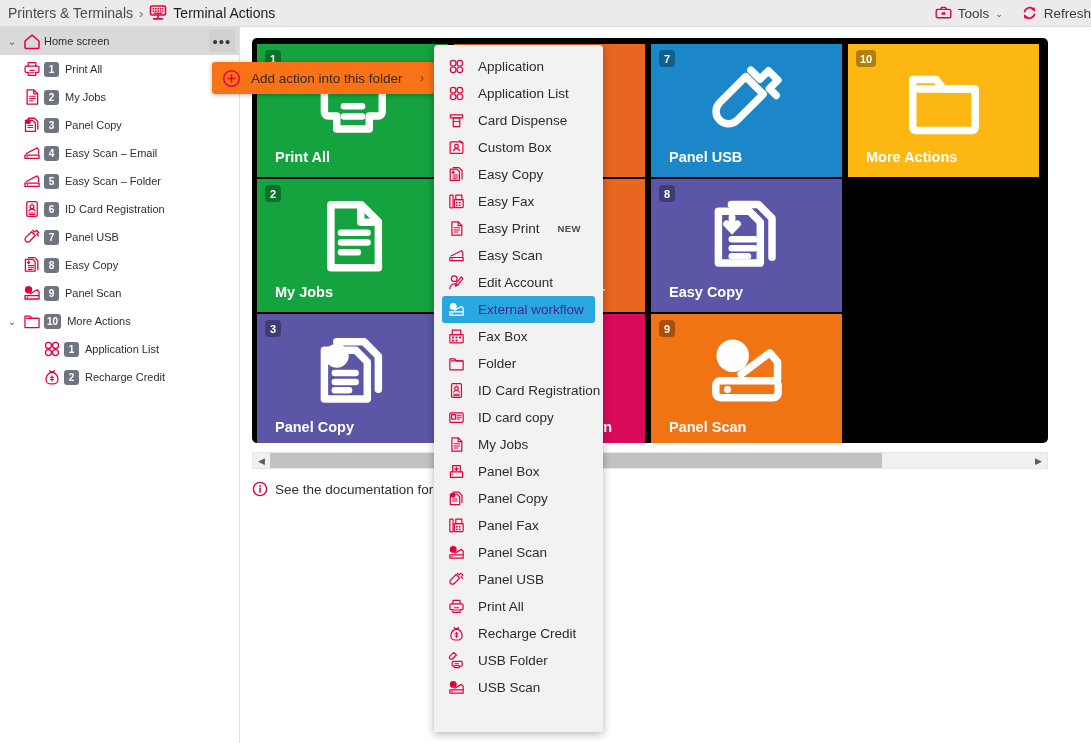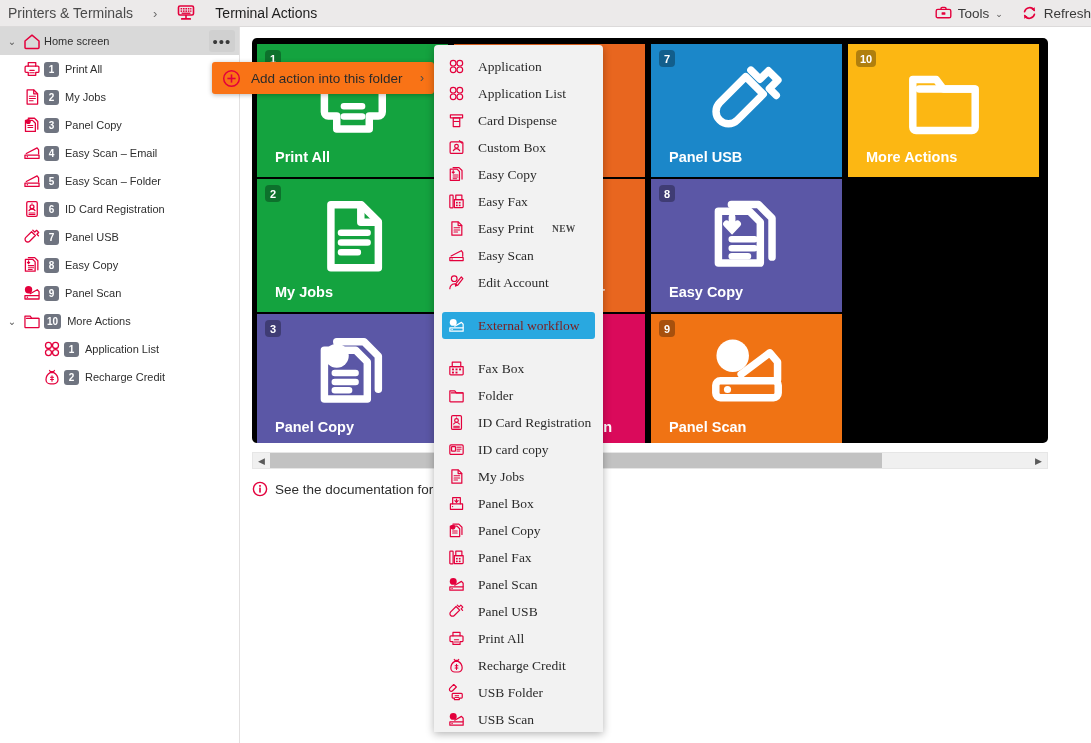--- a/index.html
+++ b/index.html
@@ -14,21 +14,21 @@
   }
   #app { position: relative; width: 1091px; height: 743px; }
 
   
   .topbar {
     position: absolute; left: 0; top: 0; width: 1091px; height: 27px;
     background: #eceaea;
     border-bottom: 1px solid #dcdada;
     display: flex; align-items: center;
   }
-  .breadcrumb { display: flex; align-items: center; padding-left: 8px; gap: 20px; }
+  .breadcrumb { display: flex; align-items: center; padding-left: 8px; gap: 6px; }
   .bc-link { color: #4a4a4a; font-size: 14px; }
   .bc-sep { color: #6b6b6b; font-size: 13px; }
   .bc-current { color: #1d1d1d; font-weight: normal; font-size: 14px; }
   .topbar-right {
     margin-left: auto; display: flex; align-items: flex-end; gap: 18px; padding-right: 0;
   }
   .tb-btn { display: flex; align-items: center; gap: 6px; color: #3a3a3a; font-size: 13.5px; cursor: default; }
   .caret-dn { font-size: 9px; color: #555; }
 
   
@@ -115,23 +115,23 @@
 
   
   .menu {
     position: absolute; left: 434px; top: 45px; width: 169px; height: 687px;
     background: #f2f2f2; border-radius: 4px 4px 0 0;
     box-shadow: 0 2px 9px rgba(0,0,0,0.30);
     padding: 8px 0 6px 0; z-index: 40;
   }
   .mi {
     display: flex; align-items: center; height: 27px; padding-left: 12px; gap: 12px;
-    font-size: 13.5px; color: #2b2b2b; white-space: nowrap; font-family: Liberation Serif, serif;
-  }
-  .mi.active { background: #29a8e0; color: #7f1d1d; margin: 16px 8px; border-radius: 3px; padding-left: 4px; }
+    font-size: 13.5px; color: #2b2b2b; white-space: nowrap;
+  }
+  .mi.active { background: #29a8e0; color: #4c1d95; margin: 0 8px; border-radius: 3px; padding-left: 4px; }
   .mi .mi-ico { width: 20px; flex: 0 0 20px; display: flex; align-items: center; justify-content: center; }
   .mi .badge-new {
     font-size: 9.5px; letter-spacing: .4px; color: #4a4a4a; margin-left: 6px; font-weight: bold;
   }
   .mi-label { }
   svg { shape-rendering: geometricPrecision; }
 </style>
 </head>
 <body>
 

